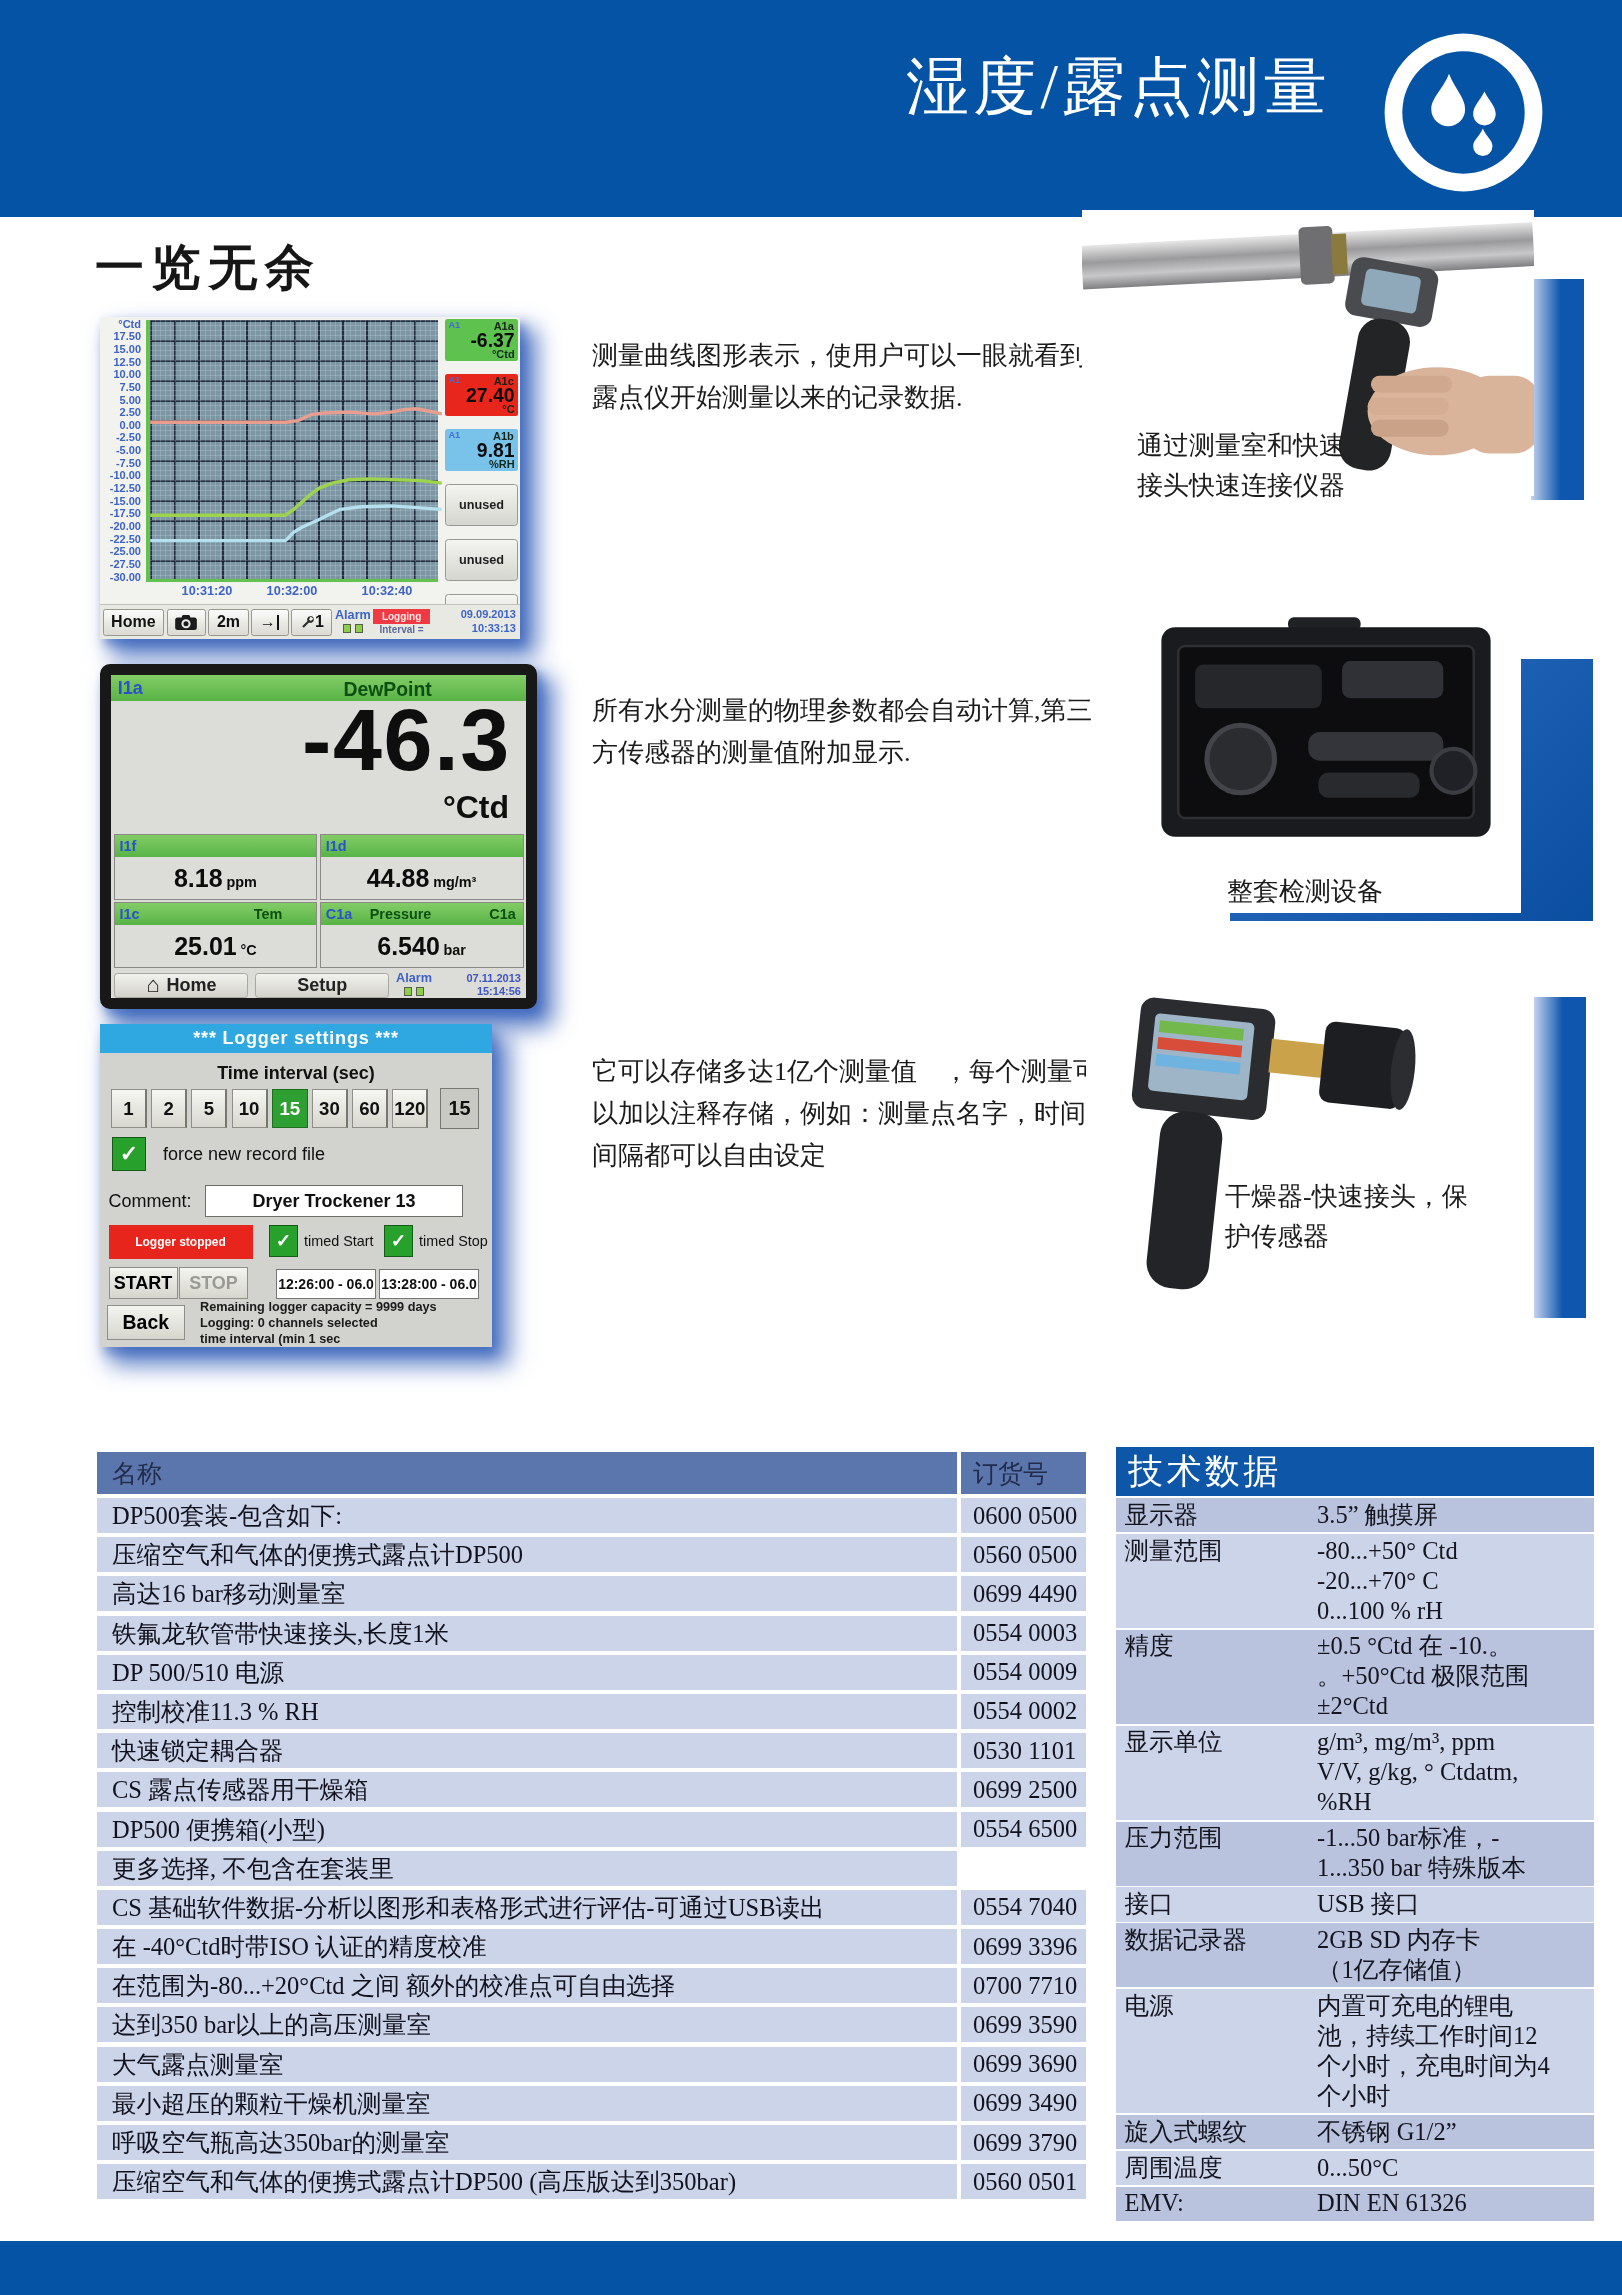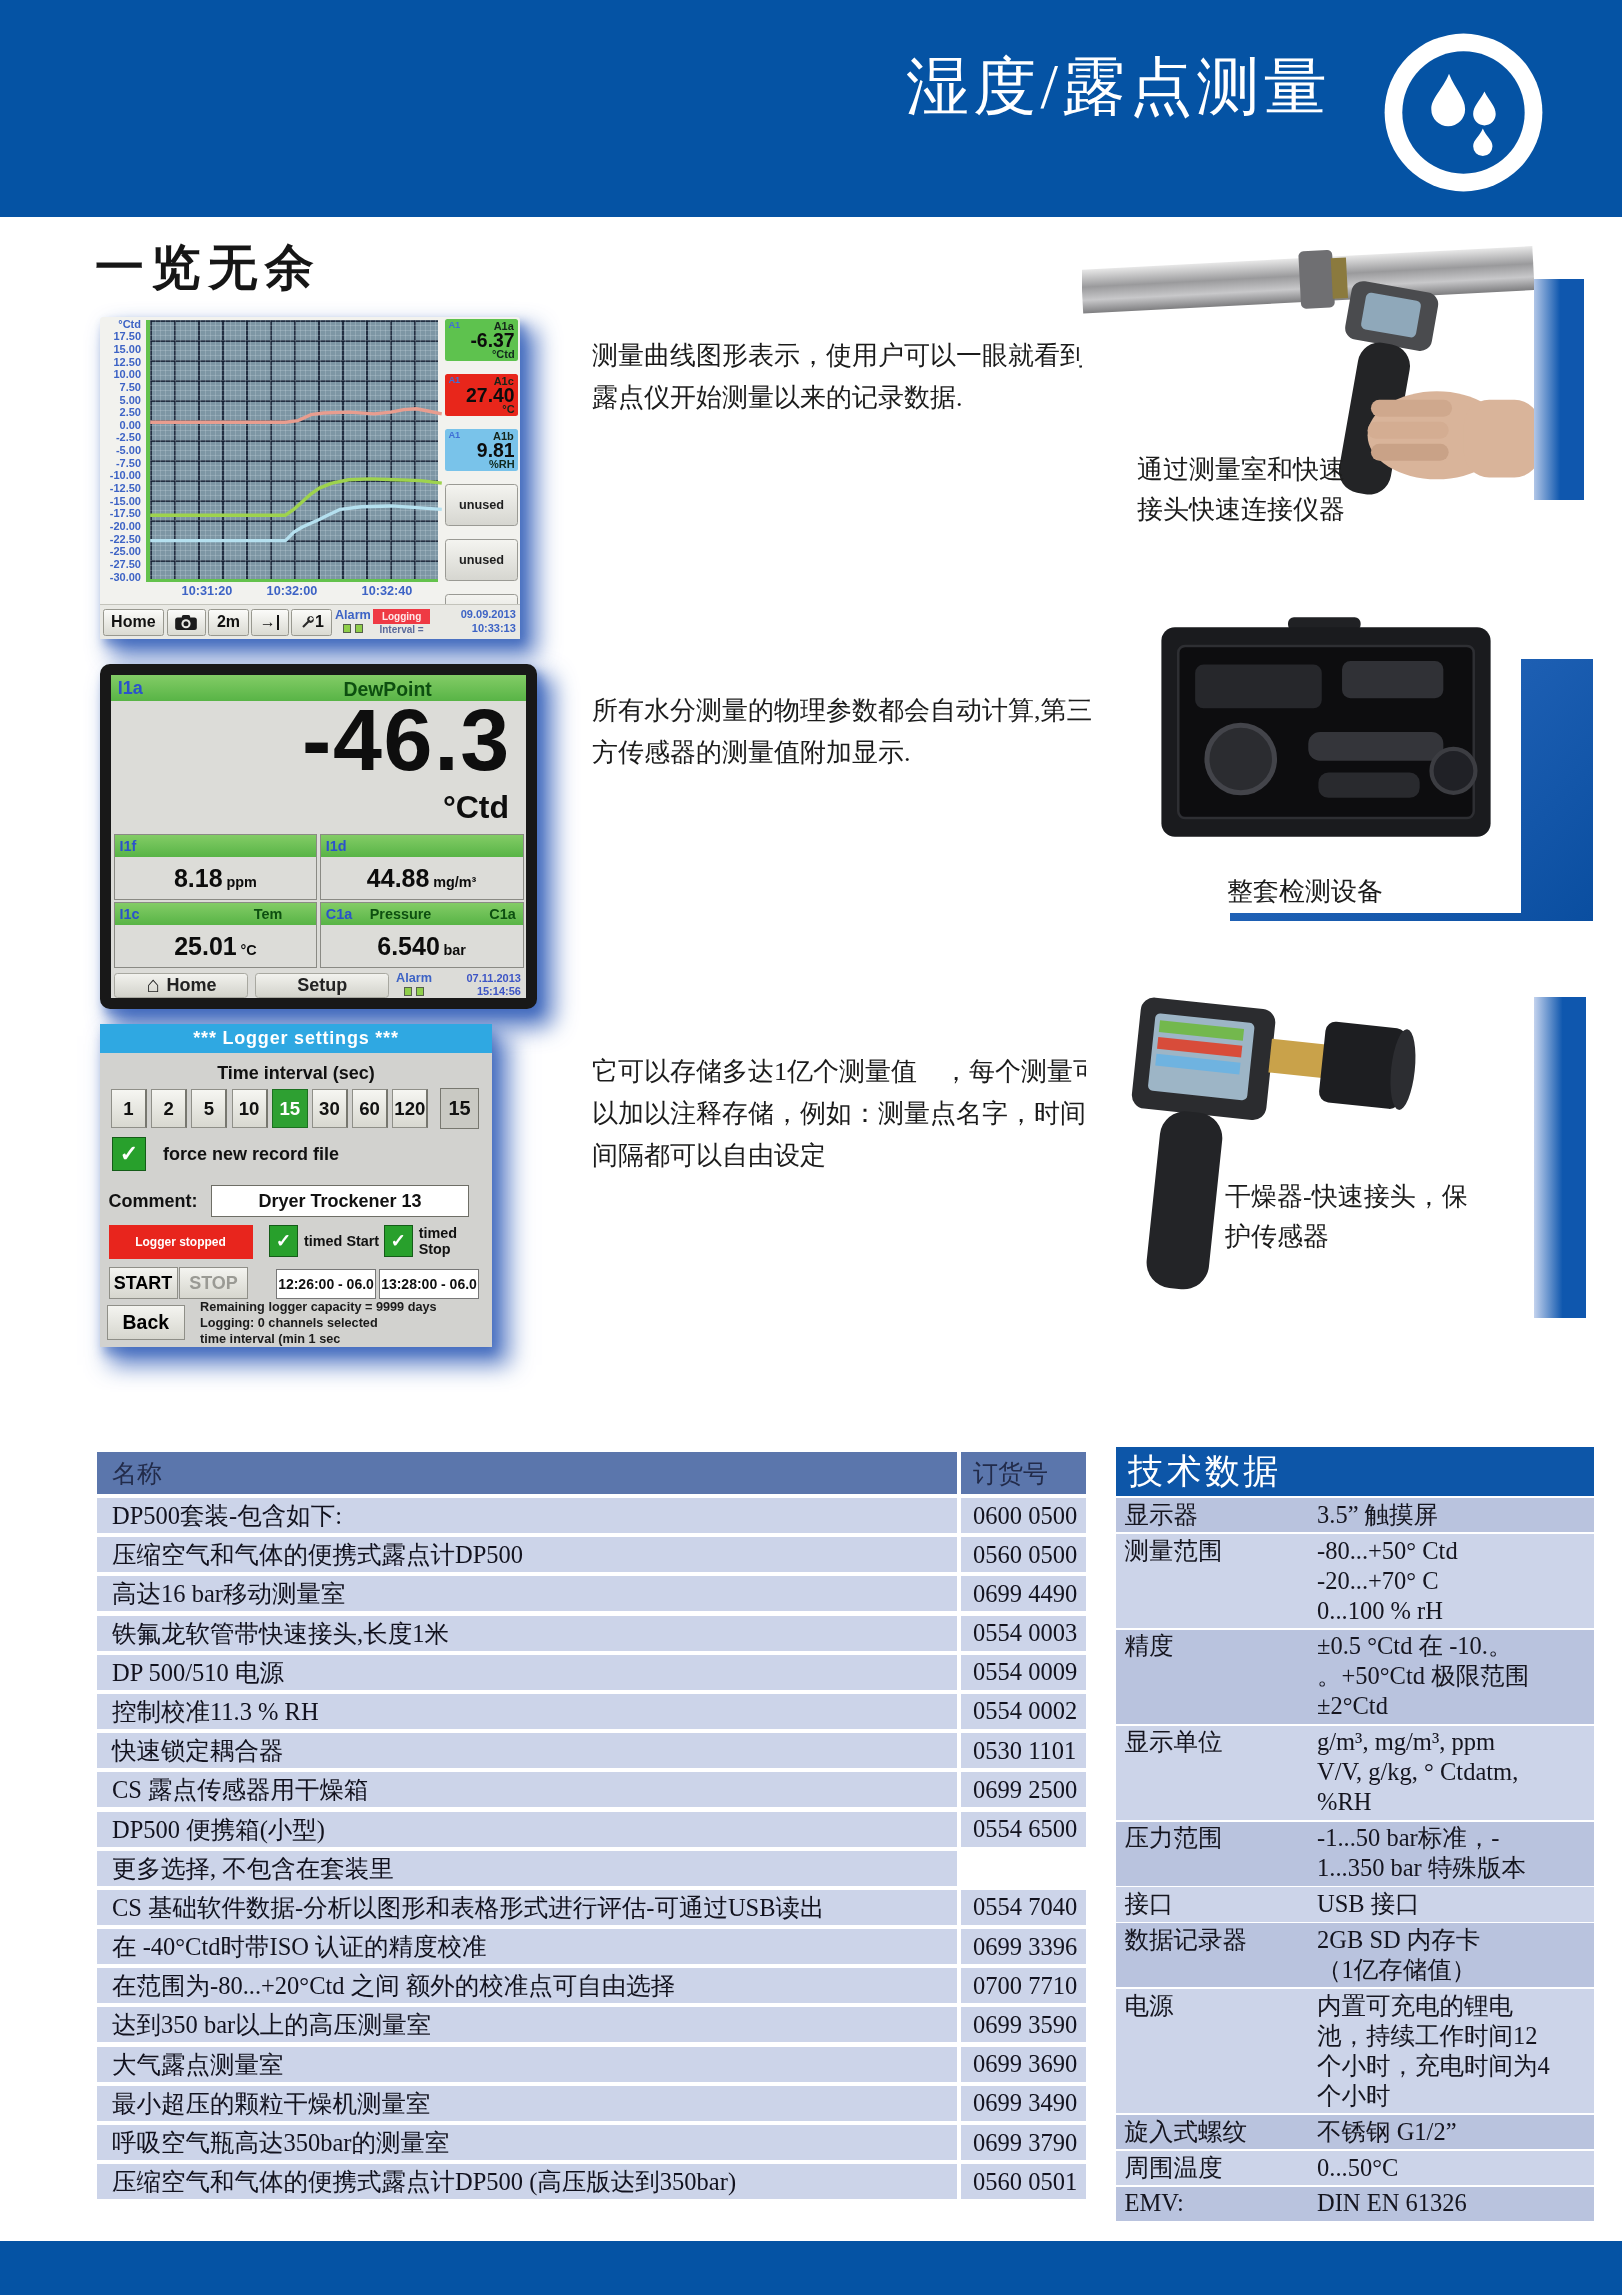--- a/index.html
+++ b/index.html
@@ -90,21 +90,21 @@
   .s3-il { position:absolute; left:0; width:100%; top:39px; text-align:center; font-weight:bold; font-size:18px; color:#111; }
   .s3-btnrow { position:absolute; left:11px; top:64px; display:flex; gap:4.2px; align-items:center; }
   .ibtn { width:36px; height:39px; background:linear-gradient(#f6f6f2,#d8d8d0); border:0.8px solid #8f8f88; border-right:2.5px solid #77776f;
     display:flex; align-items:center; justify-content:center; font-weight:bold; font-size:18.6px; color:#111; }
   .ibtn.sel { background:#2ea032; color:#fff; border:0.8px solid #1c7020; }
   .idisp { width:39px; height:41px; margin-left:7.6px; background:#c9c9c3; border:1.7px solid #77776f;
     display:flex; align-items:center; justify-content:center; font-weight:bold; font-size:20px; color:#111; }
   .chk { background:#28a02c; border:1.7px solid #145c18; color:#fff; display:flex; align-items:center; justify-content:center; font-weight:bold; }
   .s3-chkrow { position:absolute; left:12px; top:113px; display:flex; align-items:center; gap:17px; }
   .s3-chkrow .chk { width:34px; height:34px; font-size:22px; }
-  .s3-lbl { font-weight:bold; font-size:18px; color:#111; }
+  .s3-lbl { font-weight:normal; font-size:18px; color:#111; }
   .s3-commentrow { position:absolute; left:8.5px; top:161px; display:flex; align-items:center; gap:13.5px; }
   .s3-input { width:258px; height:32px; background:#fff; border:1.7px solid #6e6e66; display:flex; align-items:center; justify-content:center;
     font-weight:bold; font-size:18px; color:#111; }
   .s3-status { position:absolute; left:8.5px; top:201px; width:144px; height:34px; background:#e8251d; color:#fff;
     display:flex; align-items:center; justify-content:center; font-weight:bold; font-size:12px; }
   .s3-timed { position:absolute; top:201px; display:flex; align-items:center; gap:6px; }
   .s3-timed .chk { width:29px; height:32px; font-size:18.6px; }
   .s3-timed .s3-lbl { font-size:14.4px; }
   .s3-ss { position:absolute; top:243px; height:32px; background:linear-gradient(#f4f4f0,#d6d6ce); border:0.8px solid #8f8f88;
     display:flex; align-items:center; justify-content:center; font-weight:bold; font-size:18px; width:69px; }
@@ -245,21 +245,21 @@
       <div>09.09.2013</div>
       <div>10:33:13</div>
     </div>
   </div>
 </section>
 
 <p class="abs desc" style="left:592px; top:335px; width:516px;">测量曲线图形表示，使用户可以一眼就看到
 露点仪开始测量以来的记录数据.</p>
 
 <div class="abs bluebar" style="left:1531px; top:279px; width:53px; height:221px;"></div>
-<div class="abs photobox" style="left:1082px; top:210px; width:452px; height:286px;margin-top:24px;">
+<div class="abs photobox" style="left:1082px; top:210px; width:452px; height:286px;">
   <svg width="452" height="286" viewBox="0 0 535 338">
     <defs>
       <linearGradient id="pipe" x1="0" y1="0" x2="0" y2="1">
         <stop offset="0" stop-color="#e8e8e8"></stop>
           <stop offset=".4" stop-color="#9a9a9c"></stop>
           <stop offset=".7" stop-color="#c8c8ca"></stop>
           <stop offset="1" stop-color="#7e7e80"></stop>
       </linearGradient>
     </defs>
     <g transform="rotate(-3 267 60)">

